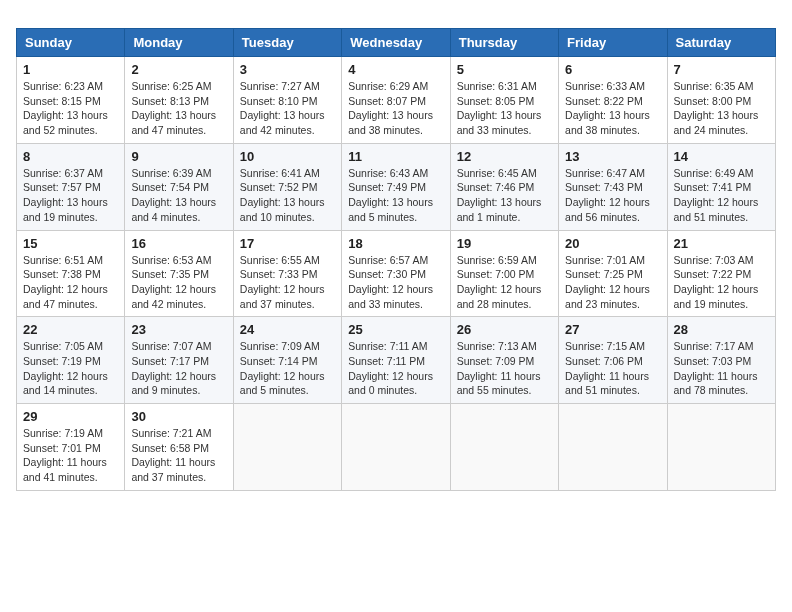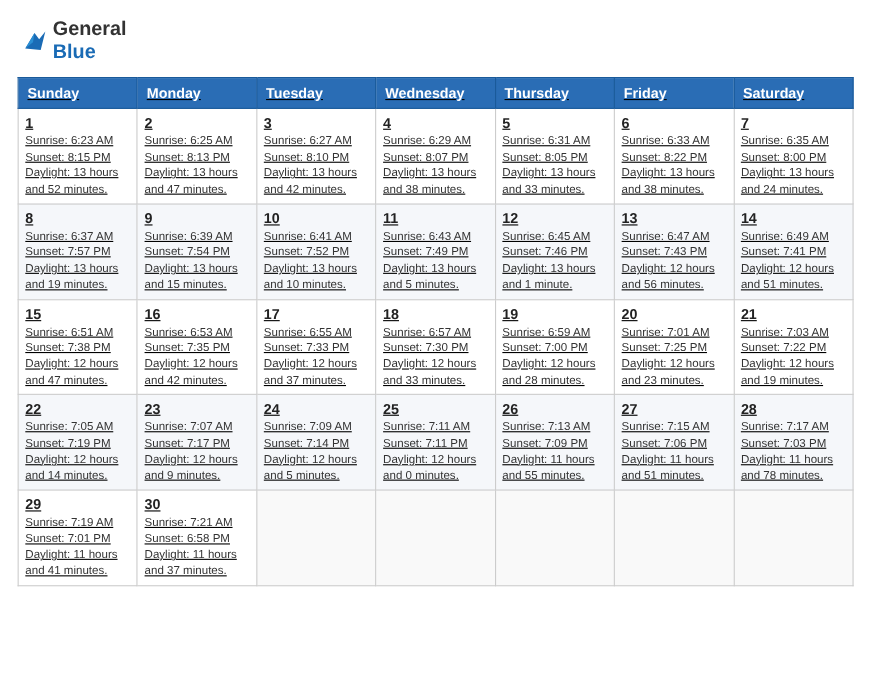--- a/index.html
+++ b/index.html
@@ -35,21 +35,20 @@
       line-height: 1.1;
     }
     .location-title {
       font-size: 16px;
       color: #555;
     }
     table {
       width: 100%;
       border-collapse: collapse;
       font-size: 11px;
-      text-decoration: underline;
     }
     th {
       background-color: #2a6db5;
       color: #fff;
       text-align: left;
       padding: 6px 8px;
       font-size: 13px;
       font-weight: bold;
       border: 1px solid #1a5a9a;
     }
@@ -77,30 +76,20 @@
       line-height: 1.4;
     }
     .empty-cell {
       background: #f9f9f9;
     }
   </style>
 </head>
 <body>
 
 <div class="header-section">
-  <div class="logo">
-    <svg class="logo-bird" viewBox="0 0 40 40" xmlns="http://www.w3.org/2000/svg">
-      <polygon points="10,30 22,10 28,18 36,8 30,32" fill="#1a6bb5"></polygon>
-      <polygon points="10,30 22,10 20,22" fill="#2a8fd4"></polygon>
-    </svg>
-    <div>
-      <div style="font-size:18px;font-weight:bold;color:#333;">General</div>
-      <div style="font-size:18px;font-weight:bold;color:#1a6bb5;">Blue</div>
-    </div>
-  </div>
   <div class="title-section">
   </div>
 </div>
 
 <table>
   <thead>
     <tr>
       <th>Sunday</th>
       <th>Monday</th>
       <th>Tuesday</th>
@@ -121,21 +110,21 @@
         </td>
         <td>
           <span class="day-number">2</span>
           <div class="day-info">Sunrise: 6:25 AM</div>
           <div class="day-info">Sunset: 8:13 PM</div>
           <div class="day-info">Daylight: 13 hours</div>
           <div class="day-info">and 47 minutes.</div>
         </td>
         <td>
           <span class="day-number">3</span>
-          <div class="day-info">Sunrise: 6:27 AM</div>
+          <div class="day-info">Sunrise: 7:27 AM</div>
           <div class="day-info">Sunset: 8:10 PM</div>
           <div class="day-info">Daylight: 13 hours</div>
           <div class="day-info">and 42 minutes.</div>
         </td>
         <td>
           <span class="day-number">4</span>
           <div class="day-info">Sunrise: 6:29 AM</div>
           <div class="day-info">Sunset: 8:07 PM</div>
           <div class="day-info">Daylight: 13 hours</div>
           <div class="day-info">and 38 minutes.</div>
@@ -168,21 +157,21 @@
           <div class="day-info">Sunrise: 6:37 AM</div>
           <div class="day-info">Sunset: 7:57 PM</div>
           <div class="day-info">Daylight: 13 hours</div>
           <div class="day-info">and 19 minutes.</div>
         </td>
         <td>
           <span class="day-number">9</span>
           <div class="day-info">Sunrise: 6:39 AM</div>
           <div class="day-info">Sunset: 7:54 PM</div>
           <div class="day-info">Daylight: 13 hours</div>
-          <div class="day-info">and 15 minutes.</div>
+          <div class="day-info">and 4 minutes.</div>
         </td>
         <td>
           <span class="day-number">10</span>
           <div class="day-info">Sunrise: 6:41 AM</div>
           <div class="day-info">Sunset: 7:52 PM</div>
           <div class="day-info">Daylight: 13 hours</div>
           <div class="day-info">and 10 minutes.</div>
         </td>
         <td>
           <span class="day-number">11</span>

